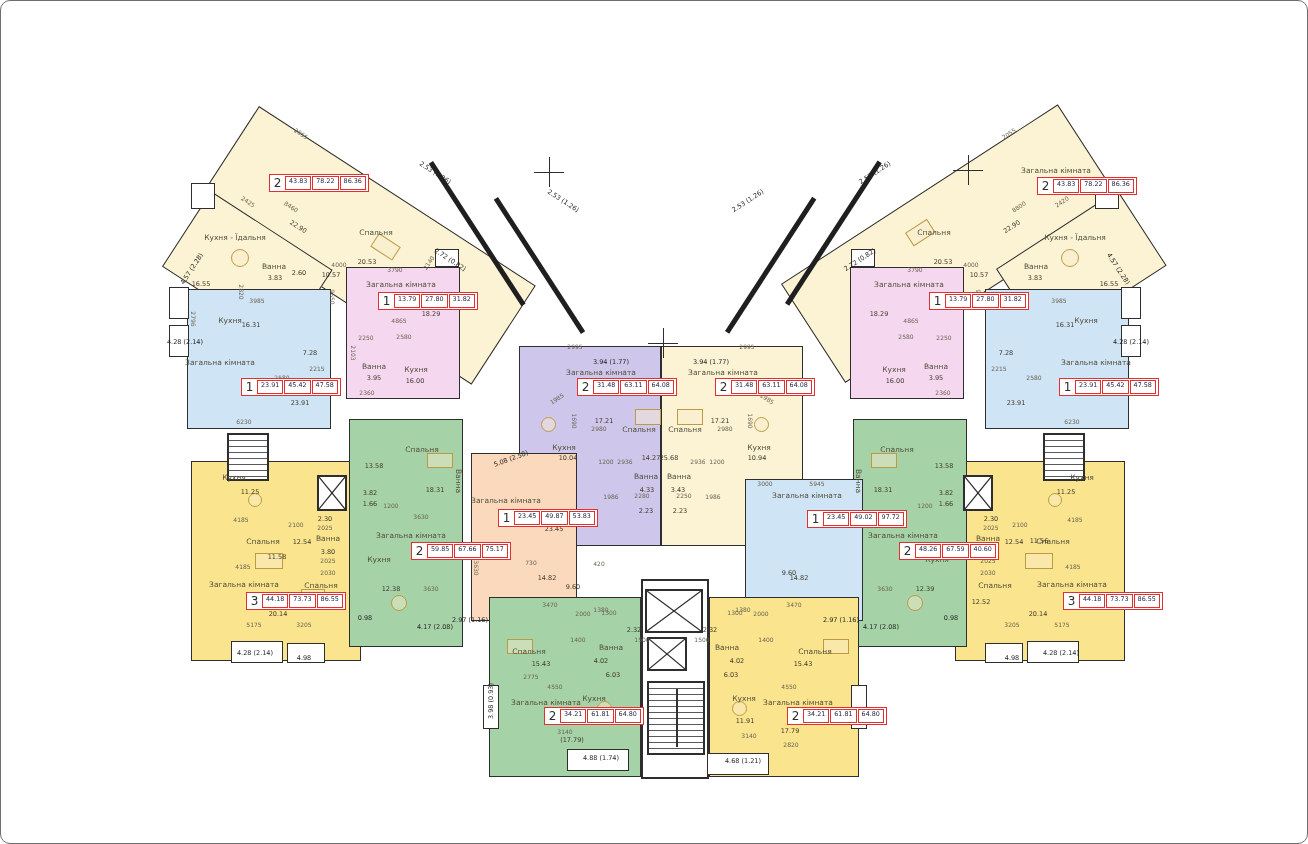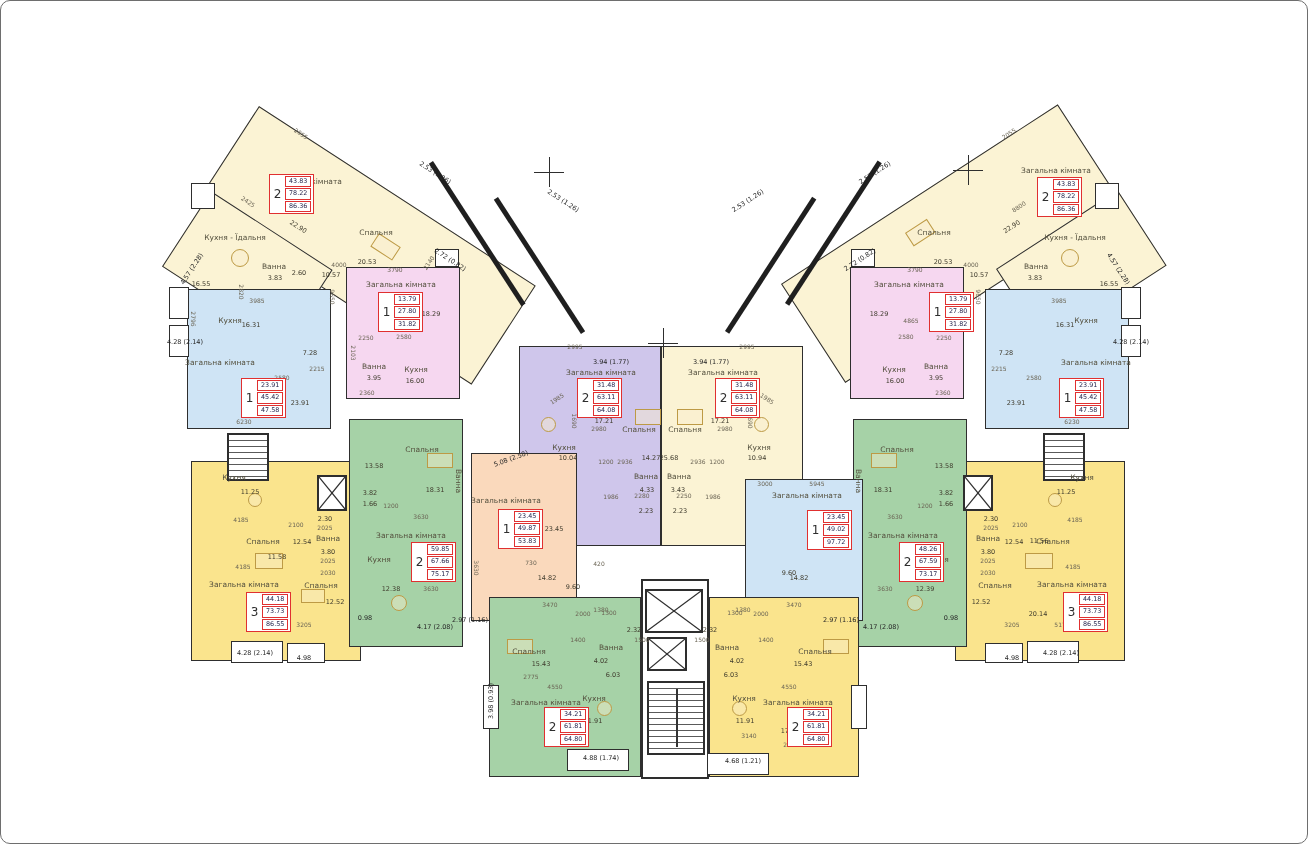--- a/index.html
+++ b/index.html
@@ -19,21 +19,21 @@
        transform-origin:top left;box-sizing:border-box;}
   .fur.circle{border-radius:50%;}
   .lbl{position:absolute;white-space:nowrap;transform:translate(-50%,-50%);line-height:1;}
   .lbl.room{font-size:7.5px;color:#54503e;}
   .lbl.area{font-size:6.5px;color:#3e3a2c;}
   .lbl.dim{font-size:6px;color:#6b6555;}
   .lbl.bal{font-size:6.5px;color:#262626;}
   .sb{position:absolute;display:flex;align-items:stretch;background:#fff;
       border:1.6px solid #e03030;padding:1px 2px;gap:2px;}
   .sb .n{font-size:12px;min-width:11px;display:flex;align-items:center;justify-content:center;color:#2e2e2e;}
-  .sb .vals{display:flex;flex-direction:column;gap:1px;}
+  .sb .vals{display:flex;flex-direction:row;gap:1px;}
   .sb .vals div{border:1px solid #e03030;font-size:6.4px;line-height:1.45;padding:0 3px;color:#27274e;}
   .cross{position:absolute;width:30px;height:30px;transform:translate(-50%,-50%);}
   .cross i{position:absolute;background:#2e2e2e;display:block;}
   .cross i.h{left:0;top:50%;width:100%;height:1px;}
   .cross i.v{top:0;left:50%;height:100%;width:1px;}
 </style>
 </head>
 <body>
 
 <div class="frame" id="plan">
@@ -443,21 +443,21 @@
         <div>59.85</div>
         <div>67.66</div>
         <div>75.17</div>
       </div>
     </div>
     <div class="sb" style="left: 898px; top: 541px;">
       <div class="n">2</div>
       <div class="vals">
         <div>48.26</div>
         <div>67.59</div>
-        <div>73.17</div>
+        <div>40.60</div>
       </div>
     </div>
     <div class="sb" style="left: 497px; top: 508px;">
       <div class="n">1</div>
       <div class="vals">
         <div>23.45</div>
         <div>49.87</div>
         <div>53.83</div>
       </div>
     </div>

